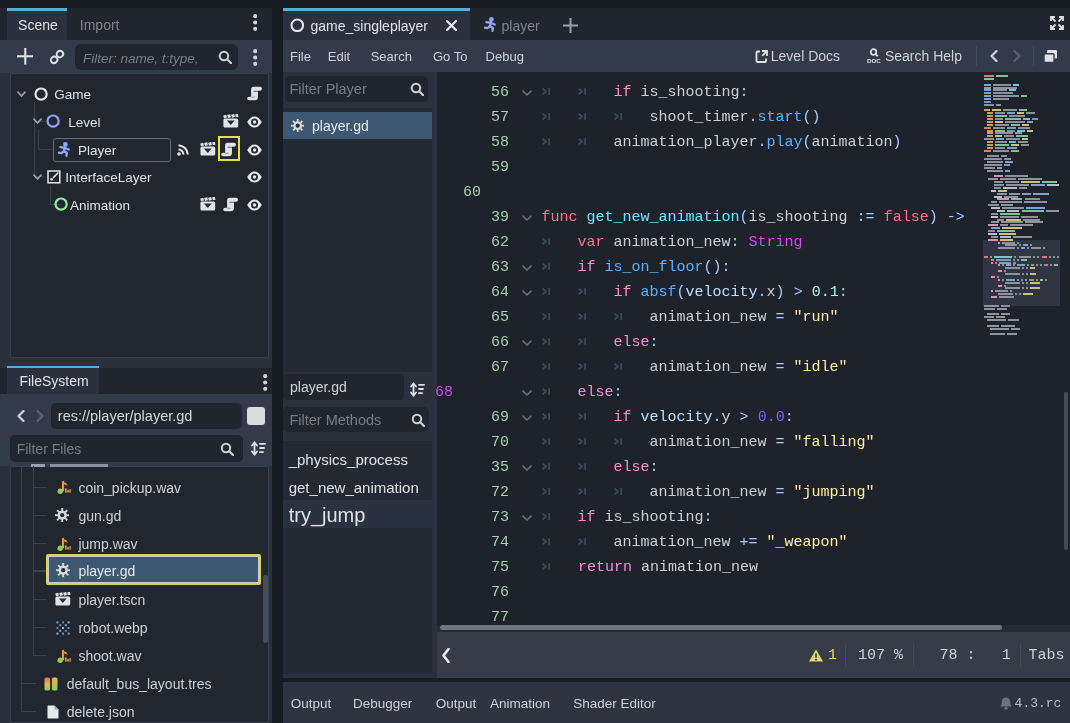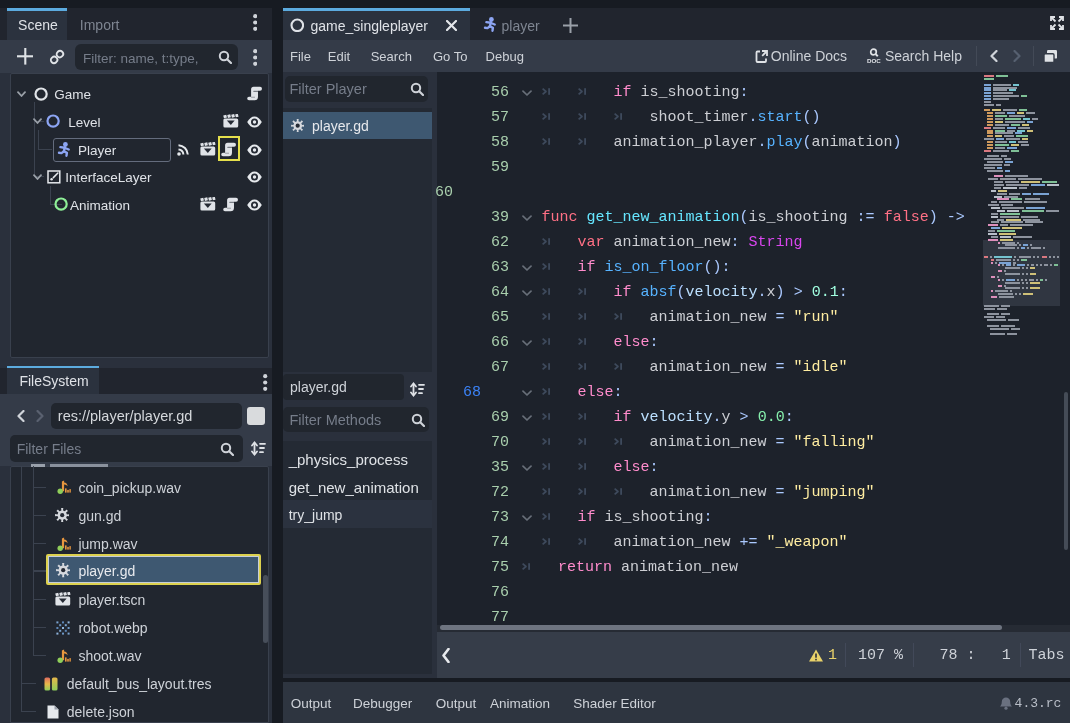--- a/index.html
+++ b/index.html
@@ -22,21 +22,21 @@
     <rect x="7.250000000000001" y="0" width="2.1" height="16.6" fill="#dfe2e6"></rect>
     <rect x="0" y="7.250000000000001" width="16.6" height="2.1" fill="#dfe2e6"></rect>
   </svg>
 <svg style="position:absolute;left:49px;top:48.5px" width="16" height="16" viewBox="0 0 16 16">
     <g transform="rotate(45 8 8)" fill="none" stroke="#dfe2e6" stroke-width="1.9">
       <rect x="4.9" y="0.6" width="6.2" height="6.6" rx="3.1"></rect>
       <rect x="4.9" y="8.8" width="6.2" height="6.6" rx="3.1"></rect>
     </g>
   </svg>
 <div class="a" style="left:74.6px;top:44px;width:163.4px;height:26px;background:#21262e;border-radius:6px"></div>
-<div class="txt" style="left:83px;top:57.5px;transform:translateY(-50%);color:#767d8a;font-size:13.5px;font-weight:400;">Filter: name, t:type, </div>
+<div class="txt" style="left:83px;top:57.5px;transform:translateY(-50%);color:#767d8a;font-size:13.5px;font-weight:400;font-style:italic;">Filter: name, t:type, </div>
 <svg style="position:absolute;left:218px;top:50px" width="14" height="14" viewBox="0 0 14 14">
     <circle cx="6" cy="6" r="4.2" fill="none" stroke="#cfd3d9" stroke-width="2"></circle>
     <line x1="9.2" y1="9.2" x2="13" y2="13" stroke="#cfd3d9" stroke-width="2.2" stroke-linecap="round"></line>
   </svg>
 <svg style="position:absolute;left:252.8px;top:48.5px" width="4.4" height="17" viewBox="0 0 4.4 17">
     <circle cx="2.2" cy="2.2" r="2.1" fill="#cfd3d9"></circle>
     <circle cx="2.2" cy="8.5" r="2.1" fill="#cfd3d9"></circle>
     <circle cx="2.2" cy="14.8" r="2.1" fill="#cfd3d9"></circle>
   </svg>
 <div class="a" style="left:10px;top:73px;width:259px;height:285px;background:#21262f;border:1px solid #39404d;border-radius:2px"></div>
@@ -336,21 +336,21 @@
 <div class="txt" style="left:290px;top:56.4px;transform:translateY(-50%);color:#ced2d8;font-size:13px;font-weight:400;">File</div>
 <div class="txt" style="left:327.8px;top:56.4px;transform:translateY(-50%);color:#ced2d8;font-size:13px;font-weight:400;">Edit</div>
 <div class="txt" style="left:370.7px;top:56.4px;transform:translateY(-50%);color:#ced2d8;font-size:13px;font-weight:400;">Search</div>
 <div class="txt" style="left:433px;top:56.4px;transform:translateY(-50%);color:#ced2d8;font-size:13px;font-weight:400;">Go To</div>
 <div class="txt" style="left:485.6px;top:56.4px;transform:translateY(-50%);color:#ced2d8;font-size:13px;font-weight:400;">Debug</div>
 <svg style="position:absolute;left:753.5px;top:48.5px" width="15" height="15" viewBox="0 0 15 15">
     <path d="M6 2.5 H3.5 a1 1 0 0 0 -1 1 V12 a1 1 0 0 0 1 1 H11 a1 1 0 0 0 1 -1 V9.5" fill="none" stroke="#dfe2e6" stroke-width="1.8"></path>
     <path d="M8 2 h5 v5" fill="none" stroke="#dfe2e6" stroke-width="1.8"></path>
     <path d="M13 2 L8.2 6.8" stroke="#dfe2e6" stroke-width="1.8"></path>
   </svg>
-<div class="txt" style="left:770.8px;top:56.4px;transform:translateY(-50%);color:#ced2d8;font-size:14px;font-weight:400;">Online Docs</div>
+<div class="txt" style="left:770.8px;top:56.4px;transform:translateY(-50%);color:#ced2d8;font-size:14px;font-weight:400;">Level Docs</div>
 <svg style="position:absolute;left:865.5px;top:48px" width="16" height="16" viewBox="0 0 16 16">
     <circle cx="7.5" cy="4" r="2.8" fill="none" stroke="#dfe2e6" stroke-width="1.7"></circle>
     <line x1="9.6" y1="6.1" x2="11.8" y2="8.3" stroke="#dfe2e6" stroke-width="2"></line>
     <text x="1" y="14.5" font-family="Liberation Sans" font-size="6.2" font-weight="bold" fill="#dfe2e6">DOC</text>
   </svg>
 <div class="txt" style="left:884.9px;top:56.4px;transform:translateY(-50%);color:#ced2d8;font-size:14px;font-weight:400;">Search Help</div>
 <div class="a" style="left:976px;top:46px;width:1px;height:20px;background:#434a57;"></div>
 <svg style="position:absolute;left:989.7px;top:50.0px" width="8" height="12" viewBox="0 0 8 12">
     <path d="M6.5 1 L1.5 6.0 L6.5 11" fill="none" stroke="#d0d4da" stroke-width="2.2" stroke-linecap="round" stroke-linejoin="round"></path>
   </svg>
@@ -391,21 +391,21 @@
 <div class="a" style="left:283px;top:406.9px;width:146px;height:25.6px;background:#21262e;border-radius:5px"></div>
 <div class="txt" style="left:289.4px;top:419.7px;transform:translateY(-50%);color:#767d8a;font-size:14.5px;font-weight:400;">Filter Methods</div>
 <svg style="position:absolute;left:410.9px;top:412.7px" width="14" height="14" viewBox="0 0 14 14">
     <circle cx="6" cy="6" r="4.2" fill="none" stroke="#cfd3d9" stroke-width="2"></circle>
     <line x1="9.2" y1="9.2" x2="13" y2="13" stroke="#cfd3d9" stroke-width="2.2" stroke-linecap="round"></line>
   </svg>
 <div class="a" style="left:283px;top:440.6px;width:149px;height:233.4px;background:#242a34;"></div>
 <div class="txt" style="left:288.7px;top:458.6px;transform:translateY(-50%);color:#dfe2e6;font-size:15px;font-weight:400;">_physics_process</div>
 <div class="txt" style="left:288.7px;top:486.7px;transform:translateY(-50%);color:#dfe2e6;font-size:15px;font-weight:400;">get_new_animation</div>
 <div class="a" style="left:283px;top:499.5px;width:149px;height:28.5px;background:#2b323f;"></div>
-<div class="txt" style="left:288.7px;top:514.5px;transform:translateY(-50%);color:#dfe2e6;font-size:14px;font-weight:400;">try_jump</div>
+<div class="txt" style="left:288.7px;top:514.5px;transform:translateY(-50%);color:#dfe2e6;font-size:20px;font-weight:400;">try_jump</div>
 <div class="a" style="left:437px;top:72px;width:633px;height:552.5px;background:#1d222b;"></div>
 <div class="a code" style="left:435px;top:80.2px;width:74px;height:25px;line-height:25px;text-align:right;color:#a9cfad">56</div>
 <svg style="position:absolute;left:522.0px;top:89.7px" width="10" height="7" viewBox="0 0 10 7">
     <path d="M1 1.2 L5.0 5 L9 1.2" fill="none" stroke="#686f79" stroke-width="1.7" stroke-linecap="round" stroke-linejoin="round"></path>
   </svg>
 <div class="a code" style="left:541.5px;top:80.2px;height:25px;line-height:25px"><span style="display:inline-block;width:36.01px"><svg width="9" height="13" viewBox="0 0 9 13" style="vertical-align:-2px">
         <path d="M0.6 3.6 L4.0 6.5 L0.6 9.4" fill="none" stroke="#3e4a5c" stroke-width="1.7" stroke-linejoin="round"></path>
         <rect x="6.2" y="3.2" width="1.8" height="6.6" fill="#3e4a5c"></rect>
       </svg></span><span style="display:inline-block;width:36.01px"><svg width="9" height="13" viewBox="0 0 9 13" style="vertical-align:-2px">
         <path d="M0.6 3.6 L4.0 6.5 L0.6 9.4" fill="none" stroke="#3e4a5c" stroke-width="1.7" stroke-linejoin="round"></path>
@@ -425,21 +425,21 @@
 <div class="a code" style="left:435px;top:130.2px;width:74px;height:25px;line-height:25px;text-align:right;color:#a9cfad">58</div>
 <div class="a code" style="left:541.5px;top:130.2px;height:25px;line-height:25px"><span style="display:inline-block;width:36.01px"><svg width="9" height="13" viewBox="0 0 9 13" style="vertical-align:-2px">
         <path d="M0.6 3.6 L4.0 6.5 L0.6 9.4" fill="none" stroke="#3e4a5c" stroke-width="1.7" stroke-linejoin="round"></path>
         <rect x="6.2" y="3.2" width="1.8" height="6.6" fill="#3e4a5c"></rect>
       </svg></span><span style="display:inline-block;width:36.01px"><svg width="9" height="13" viewBox="0 0 9 13" style="vertical-align:-2px">
         <path d="M0.6 3.6 L4.0 6.5 L0.6 9.4" fill="none" stroke="#3e4a5c" stroke-width="1.7" stroke-linejoin="round"></path>
         <rect x="6.2" y="3.2" width="1.8" height="6.6" fill="#3e4a5c"></rect>
       </svg></span><span style="color:#cdcfd4">animation_player</span><span style="color:#abc9ff">.</span><span style="color:#57b3ff">play</span><span style="color:#abc9ff">(</span><span style="color:#cdcfd4">animation</span><span style="color:#abc9ff">)</span></div>
 <div class="a code" style="left:435px;top:155.2px;width:74px;height:25px;line-height:25px;text-align:right;color:#a9cfad">59</div>
 <div class="a code" style="left:541.5px;top:155.2px;height:25px;line-height:25px"></div>
-<div class="a code" style="left:435px;top:180.2px;width:74px;height:25px;line-height:25px;text-align:left;color:#a9cfad">60</div>
+<div class="a code" style="left:435px;top:180.2px;width:74px;height:25px;line-height:25px;text-align:center;color:#a9cfad">60</div>
 <div class="a code" style="left:541.5px;top:180.2px;height:25px;line-height:25px"></div>
 <div class="a code" style="left:435px;top:205.2px;width:74px;height:25px;line-height:25px;text-align:right;color:#a9cfad">39</div>
 <svg style="position:absolute;left:522.0px;top:214.7px" width="10" height="7" viewBox="0 0 10 7">
     <path d="M1 1.2 L5.0 5 L9 1.2" fill="none" stroke="#686f79" stroke-width="1.7" stroke-linecap="round" stroke-linejoin="round"></path>
   </svg>
 <div class="a code" style="left:541.5px;top:205.2px;height:25px;line-height:25px"><span style="color:#ff7085">func</span><span style="color:#cdcfd4"> </span><span style="color:#66e6ff">get_new_animation</span><span style="color:#abc9ff">(</span><span style="color:#cdcfd4">is_shooting </span><span style="color:#abc9ff">:=</span><span style="color:#cdcfd4"> </span><span style="color:#ff7085">false</span><span style="color:#abc9ff">)</span><span style="color:#cdcfd4"> </span><span style="color:#abc9ff">-&gt;</span></div>
 <div class="a code" style="left:435px;top:230.2px;width:74px;height:25px;line-height:25px;text-align:right;color:#a9cfad">62</div>
 <div class="a code" style="left:541.5px;top:230.2px;height:25px;line-height:25px"><span style="display:inline-block;width:36.01px"><svg width="9" height="13" viewBox="0 0 9 13" style="vertical-align:-2px">
         <path d="M0.6 3.6 L4.0 6.5 L0.6 9.4" fill="none" stroke="#3e4a5c" stroke-width="1.7" stroke-linejoin="round"></path>
         <rect x="6.2" y="3.2" width="1.8" height="6.6" fill="#3e4a5c"></rect>
@@ -489,39 +489,39 @@
 <div class="a code" style="left:541.5px;top:355.2px;height:25px;line-height:25px"><span style="display:inline-block;width:36.01px"><svg width="9" height="13" viewBox="0 0 9 13" style="vertical-align:-2px">
         <path d="M0.6 3.6 L4.0 6.5 L0.6 9.4" fill="none" stroke="#3e4a5c" stroke-width="1.7" stroke-linejoin="round"></path>
         <rect x="6.2" y="3.2" width="1.8" height="6.6" fill="#3e4a5c"></rect>
       </svg></span><span style="display:inline-block;width:36.01px"><svg width="9" height="13" viewBox="0 0 9 13" style="vertical-align:-2px">
         <path d="M0.6 3.6 L4.0 6.5 L0.6 9.4" fill="none" stroke="#3e4a5c" stroke-width="1.7" stroke-linejoin="round"></path>
         <rect x="6.2" y="3.2" width="1.8" height="6.6" fill="#3e4a5c"></rect>
       </svg></span><span style="display:inline-block;width:36.01px"><svg width="9" height="13" viewBox="0 0 9 13" style="vertical-align:-2px">
         <path d="M0.6 3.6 L4.0 6.5 L0.6 9.4" fill="none" stroke="#3e4a5c" stroke-width="1.7" stroke-linejoin="round"></path>
         <rect x="6.2" y="3.2" width="1.8" height="6.6" fill="#3e4a5c"></rect>
       </svg></span><span style="color:#cdcfd4">animation_new </span><span style="color:#abc9ff">=</span><span style="color:#cdcfd4"> </span><span style="color:#ffeda1">"idle"</span></div>
-<div class="a code" style="left:435px;top:380.2px;width:74px;height:25px;line-height:25px;text-align:center;color:#3b82f6">68</div>
+<div class="a code" style="left:435px;top:380.2px;width:74px;height:25px;line-height:25px;text-align:left;color:#d946ef">68</div>
 <svg style="position:absolute;left:522.0px;top:389.7px" width="10" height="7" viewBox="0 0 10 7">
     <path d="M1 1.2 L5.0 5 L9 1.2" fill="none" stroke="#686f79" stroke-width="1.7" stroke-linecap="round" stroke-linejoin="round"></path>
   </svg>
 <div class="a code" style="left:541.5px;top:380.2px;height:25px;line-height:25px"><span style="display:inline-block;width:36.01px"><svg width="9" height="13" viewBox="0 0 9 13" style="vertical-align:-2px">
         <path d="M0.6 3.6 L4.0 6.5 L0.6 9.4" fill="none" stroke="#3e4a5c" stroke-width="1.7" stroke-linejoin="round"></path>
         <rect x="6.2" y="3.2" width="1.8" height="6.6" fill="#3e4a5c"></rect>
       </svg></span><span style="color:#ff8ccc">else</span><span style="color:#abc9ff">:</span></div>
 <div class="a code" style="left:435px;top:405.2px;width:74px;height:25px;line-height:25px;text-align:right;color:#a9cfad">69</div>
 <svg style="position:absolute;left:522.0px;top:414.7px" width="10" height="7" viewBox="0 0 10 7">
     <path d="M1 1.2 L5.0 5 L9 1.2" fill="none" stroke="#686f79" stroke-width="1.7" stroke-linecap="round" stroke-linejoin="round"></path>
   </svg>
 <div class="a code" style="left:541.5px;top:405.2px;height:25px;line-height:25px"><span style="display:inline-block;width:36.01px"><svg width="9" height="13" viewBox="0 0 9 13" style="vertical-align:-2px">
         <path d="M0.6 3.6 L4.0 6.5 L0.6 9.4" fill="none" stroke="#3e4a5c" stroke-width="1.7" stroke-linejoin="round"></path>
         <rect x="6.2" y="3.2" width="1.8" height="6.6" fill="#3e4a5c"></rect>
       </svg></span><span style="display:inline-block;width:36.01px"><svg width="9" height="13" viewBox="0 0 9 13" style="vertical-align:-2px">
         <path d="M0.6 3.6 L4.0 6.5 L0.6 9.4" fill="none" stroke="#3e4a5c" stroke-width="1.7" stroke-linejoin="round"></path>
         <rect x="6.2" y="3.2" width="1.8" height="6.6" fill="#3e4a5c"></rect>
-      </svg></span><span style="color:#ff8ccc">if</span><span style="color:#cdcfd4"> </span><span style="color:#bce0ff">velocity</span><span style="color:#abc9ff">.</span><span style="color:#cdcfd4">y</span><span style="color:#cdcfd4"> </span><span style="color:#abc9ff">&gt;</span><span style="color:#cdcfd4"> </span><span style="color:#86efac">0.0</span><span style="color:#abc9ff">:</span></div>
+      </svg></span><span style="color:#ff8ccc">if</span><span style="color:#cdcfd4"> </span><span style="color:#bce0ff">velocity</span><span style="color:#abc9ff">.</span><span style="color:#cdcfd4">y</span><span style="color:#cdcfd4"> </span><span style="color:#abc9ff">&gt;</span><span style="color:#cdcfd4"> </span><span style="color:#8b5cf6">0.0</span><span style="color:#abc9ff">:</span></div>
 <div class="a code" style="left:435px;top:430.2px;width:74px;height:25px;line-height:25px;text-align:right;color:#a9cfad">70</div>
 <div class="a code" style="left:541.5px;top:430.2px;height:25px;line-height:25px"><span style="display:inline-block;width:36.01px"><svg width="9" height="13" viewBox="0 0 9 13" style="vertical-align:-2px">
         <path d="M0.6 3.6 L4.0 6.5 L0.6 9.4" fill="none" stroke="#3e4a5c" stroke-width="1.7" stroke-linejoin="round"></path>
         <rect x="6.2" y="3.2" width="1.8" height="6.6" fill="#3e4a5c"></rect>
       </svg></span><span style="display:inline-block;width:36.01px"><svg width="9" height="13" viewBox="0 0 9 13" style="vertical-align:-2px">
         <path d="M0.6 3.6 L4.0 6.5 L0.6 9.4" fill="none" stroke="#3e4a5c" stroke-width="1.7" stroke-linejoin="round"></path>
         <rect x="6.2" y="3.2" width="1.8" height="6.6" fill="#3e4a5c"></rect>
       </svg></span><span style="display:inline-block;width:36.01px"><svg width="9" height="13" viewBox="0 0 9 13" style="vertical-align:-2px">
         <path d="M0.6 3.6 L4.0 6.5 L0.6 9.4" fill="none" stroke="#3e4a5c" stroke-width="1.7" stroke-linejoin="round"></path>
         <rect x="6.2" y="3.2" width="1.8" height="6.6" fill="#3e4a5c"></rect>
@@ -558,21 +558,21 @@
       </svg></span><span style="color:#ff8ccc">if</span><span style="color:#cdcfd4"> is_shooting</span><span style="color:#abc9ff">:</span></div>
 <div class="a code" style="left:435px;top:530.2px;width:74px;height:25px;line-height:25px;text-align:right;color:#a9cfad">74</div>
 <div class="a code" style="left:541.5px;top:530.2px;height:25px;line-height:25px"><span style="display:inline-block;width:36.01px"><svg width="9" height="13" viewBox="0 0 9 13" style="vertical-align:-2px">
         <path d="M0.6 3.6 L4.0 6.5 L0.6 9.4" fill="none" stroke="#3e4a5c" stroke-width="1.7" stroke-linejoin="round"></path>
         <rect x="6.2" y="3.2" width="1.8" height="6.6" fill="#3e4a5c"></rect>
       </svg></span><span style="display:inline-block;width:36.01px"><svg width="9" height="13" viewBox="0 0 9 13" style="vertical-align:-2px">
         <path d="M0.6 3.6 L4.0 6.5 L0.6 9.4" fill="none" stroke="#3e4a5c" stroke-width="1.7" stroke-linejoin="round"></path>
         <rect x="6.2" y="3.2" width="1.8" height="6.6" fill="#3e4a5c"></rect>
       </svg></span><span style="color:#cdcfd4">animation_new </span><span style="color:#abc9ff">+=</span><span style="color:#cdcfd4"> </span><span style="color:#ffeda1">"_weapon"</span></div>
 <div class="a code" style="left:435px;top:555.2px;width:74px;height:25px;line-height:25px;text-align:right;color:#a9cfad">75</div>
-<div class="a code" style="left:522px;top:555.2px;height:25px;line-height:25px"><span style="display:inline-block;width:36.01px"><svg width="9" height="13" viewBox="0 0 9 13" style="vertical-align:-2px">
+<div class="a code" style="left:542px;top:555.2px;height:25px;line-height:25px"><span style="display:inline-block;width:36.01px"><svg width="9" height="13" viewBox="0 0 9 13" style="vertical-align:-2px">
         <path d="M0.6 3.6 L4.0 6.5 L0.6 9.4" fill="none" stroke="#3e4a5c" stroke-width="1.7" stroke-linejoin="round"></path>
         <rect x="6.2" y="3.2" width="1.8" height="6.6" fill="#3e4a5c"></rect>
       </svg></span><span style="color:#ff8ccc">return</span><span style="color:#cdcfd4"> animation_new</span></div>
 <div class="a code" style="left:435px;top:580.2px;width:74px;height:25px;line-height:25px;text-align:right;color:#a9cfad">76</div>
 <div class="a code" style="left:541.5px;top:580.2px;height:25px;line-height:25px"></div>
 <div class="a code" style="left:435px;top:605.2px;width:74px;height:25px;line-height:25px;text-align:right;color:#a9cfad">77</div>
 <div class="a code" style="left:541.5px;top:605.2px;height:25px;line-height:25px"></div>
 <div class="a" style="left:983px;top:240.0px;width:77px;height:66.1px;background:rgba(158,172,196,0.15)"></div>
 <div class="a" style="left:984.0px;top:75.0px;width:10.0px;height:2px;background:#d97880"></div>
 <div class="a" style="left:996.0px;top:75.0px;width:12.0px;height:2px;background:#7fc096"></div>

